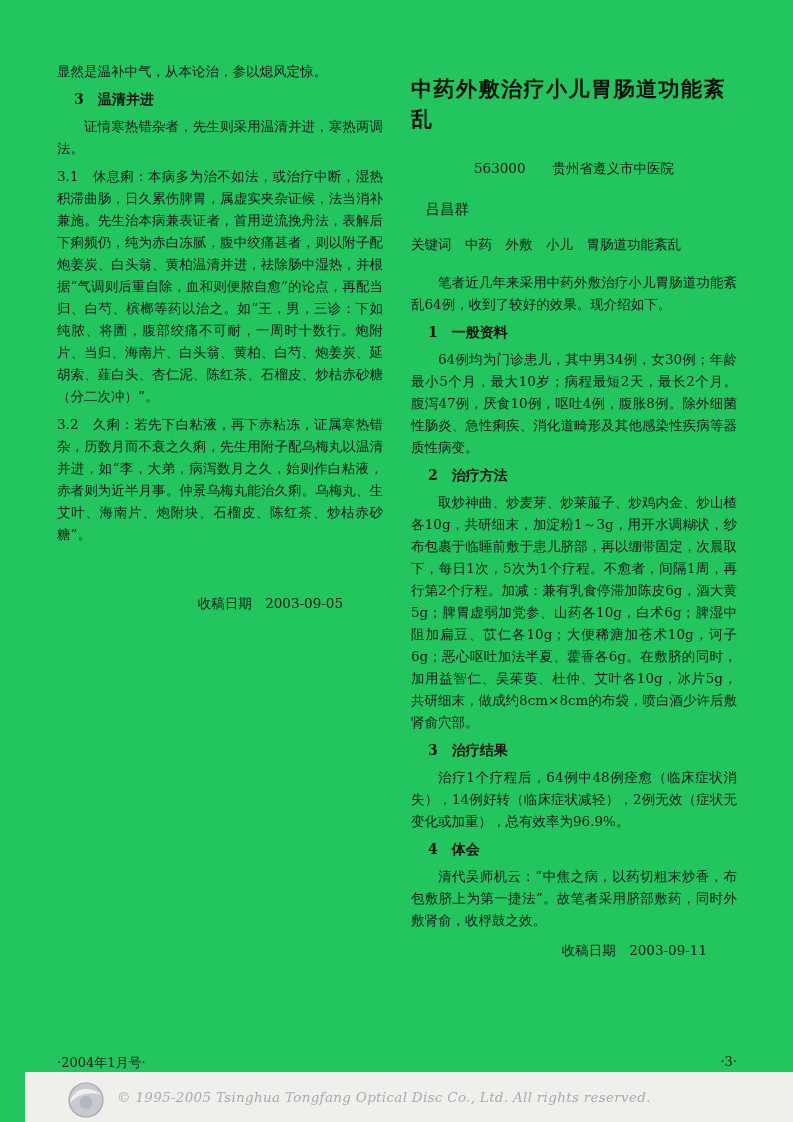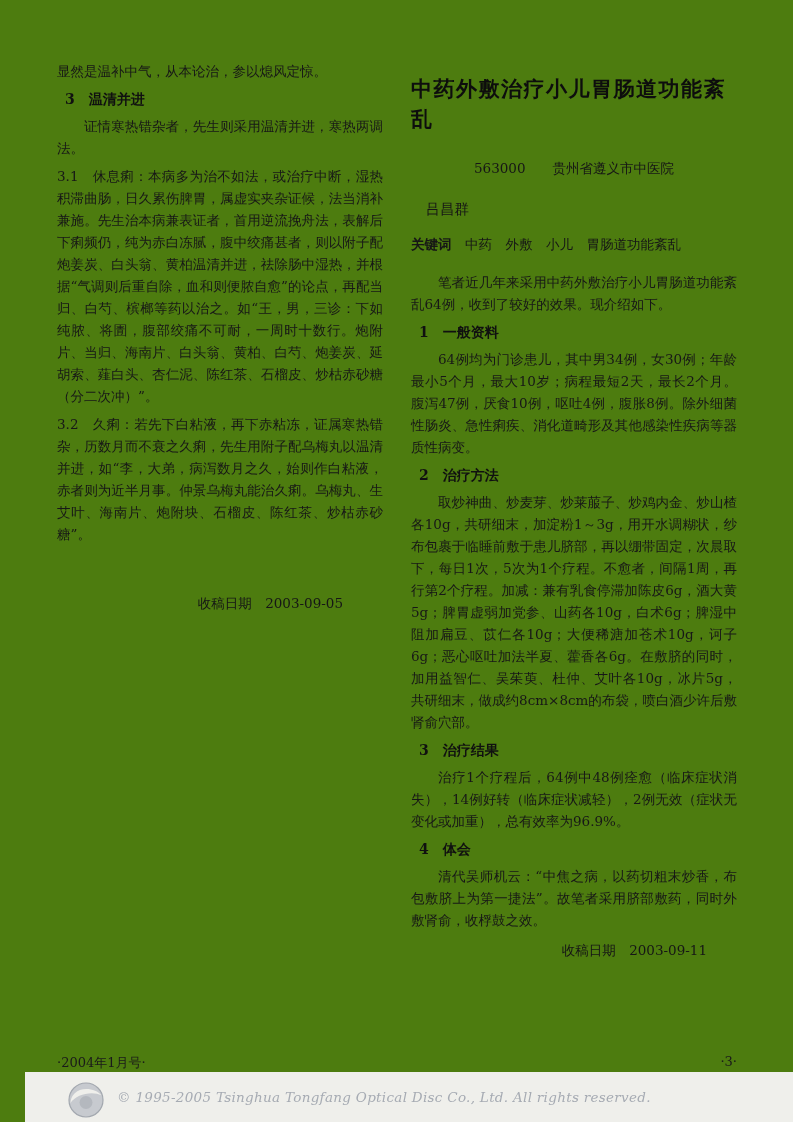--- a/index.html
+++ b/index.html
@@ -1,21 +1,21 @@
 <!DOCTYPE html>
 <html><head>
 <meta charset="utf-8">
 <style>
   html, body { margin: 0; padding: 0; background: #e8e8e5; }
   .page {
     position: relative;
     width: 793px;
     height: 1122px;
     margin: 0 auto;
-    background: #4d7c0f;
+    background: #22c55e;
     overflow: hidden;
     font-family: "DejaVu Serif", "Liberation Serif", serif;
     color: #161616;
   }
   .columns {
     position: absolute;
     top: 60px;
     left: 57px;
     display: flex;
     gap: 28px;
@@ -26,35 +26,35 @@
     line-height: 22px;
     text-align: justify;
     margin: 0;
     color: #171717;
   }
   .indent { text-indent: 2em; }
   .subsec { margin-top: 6px; }
   .sec {
     font-size: 14px;
     font-weight: bold;
-    margin: 9px 8px 6px;
+    margin: 9px 17px 6px;
     color: #101010;
   }
   .title {
     font-size: 21px;
     font-weight: bold;
     letter-spacing: 1.5px;
     line-height: 30px;
     margin: 14px 0 26px;
     color: #0d0d0d;
   }
   .affil { font-size: 13.5px; text-align: center; margin: 0 0 22px; }
   .author { font-size: 14.5px; margin: 0 0 14px; text-indent: 1em; }
   .keywords { font-size: 13.5px; margin: 0 0 16px; line-height: 22px; }
-  .kw-label { font-weight: bold; }
+  .kw-label { font-weight: normal; }
   .tbc {
     font-size: 13.5px; line-height: 22px; margin: 8px 0 0;
     text-align: right; padding-right: 46px;
   }
   .received { font-size: 13.5px; line-height: 22px; margin: 4px 0 0; text-align: right; }
   .received-left { padding-right: 40px; margin-top: 47px; }
   .received-right { padding-right: 30px; margin-top: 8px; }
   .page-footer {
     position: absolute;
     left: 57px;

